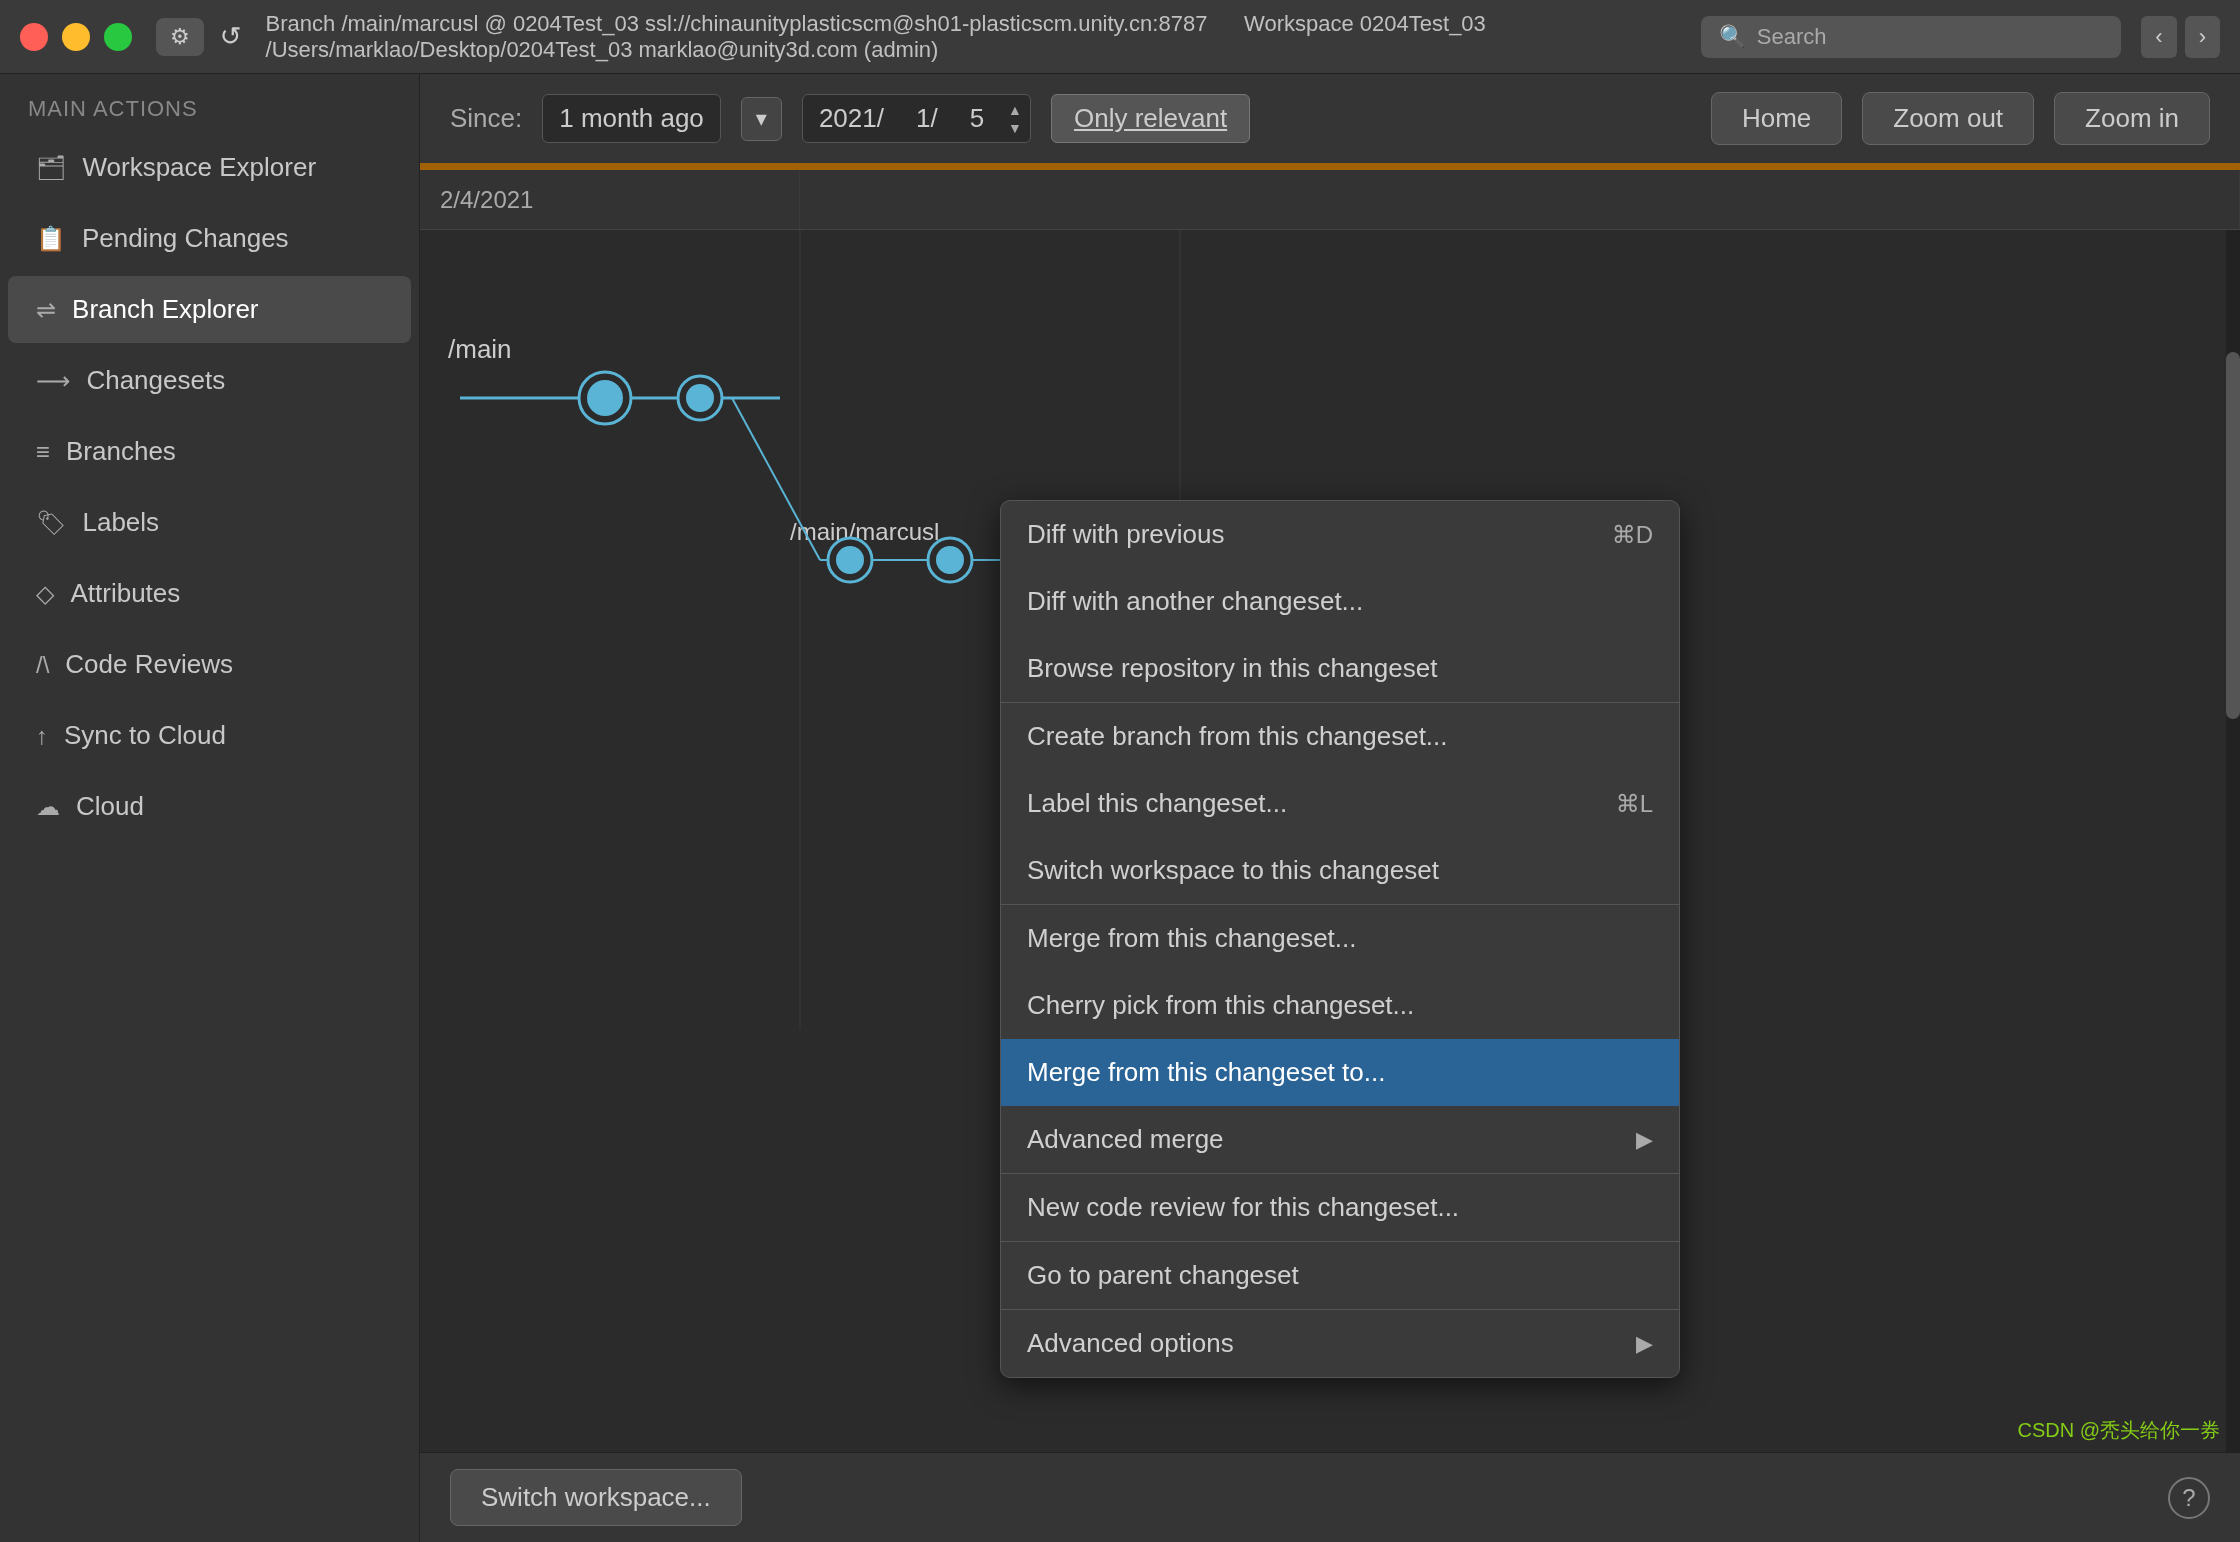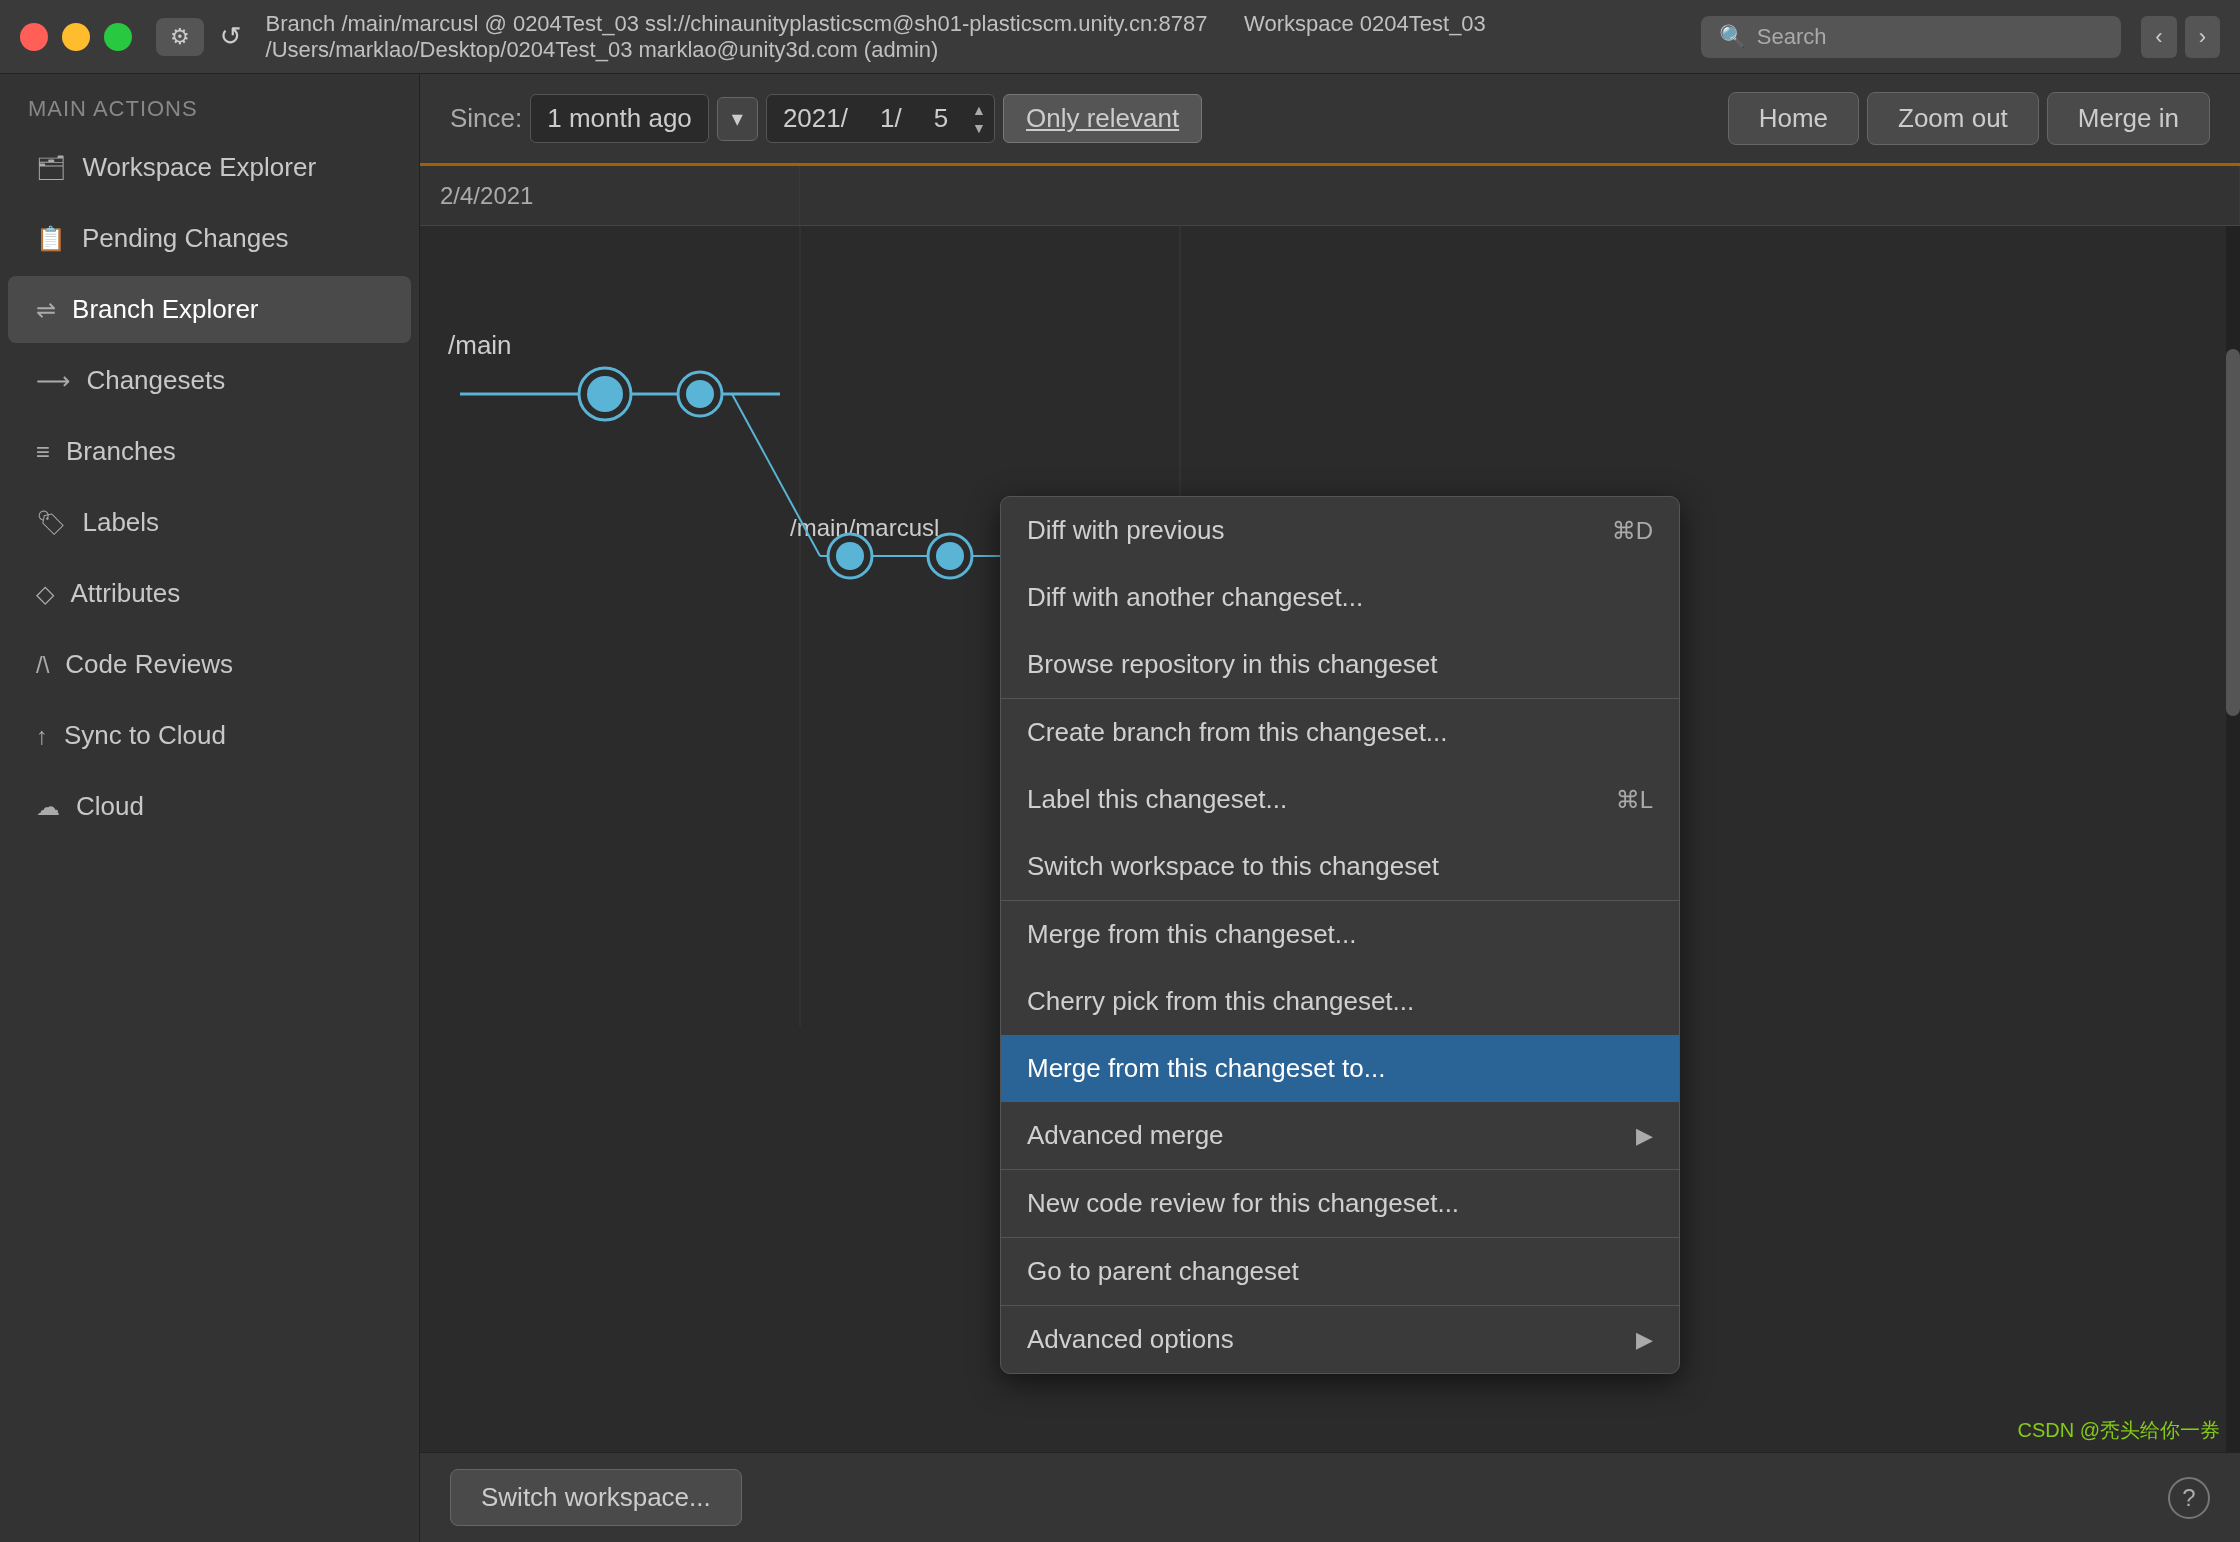--- a/index.html
+++ b/index.html
@@ -125,24 +125,24 @@
       display: flex;
       flex-direction: column;
       background: #2b2b2b;
       overflow: hidden;
     }
 
     
     .toolbar {
       display: flex;
       align-items: center;
-      gap: 8px;
+      gap: 20px;
       padding: 18px 30px;
       background: #353535;
-      border-bottom: 3px solid #a16207;
+      border-bottom: 7px solid #a16207;
       flex-shrink: 0;
     }
     .toolbar-label { color: #aaa; font-size: 26px; }
     .toolbar-value {
       background: #2a2a2a;
       border: 1px solid #555;
       border-radius: 6px;
       padding: 8px 16px;
       font-size: 26px;
       color: #ccc;
@@ -413,21 +413,21 @@
         <span class="date-spinbox-value"> 5</span>
         <div class="date-spinbox-arrows">
           <div class="date-arrow">▲</div>
           <div class="date-arrow">▼</div>
         </div>
       </div>
       <button class="only-relevant-btn">Only relevant</button>
       <div class="toolbar-spacer"></div>
       <button class="toolbar-btn">Home</button>
       <button class="toolbar-btn">Zoom out</button>
-      <button class="toolbar-btn">Merge in</button>
+      <button class="toolbar-btn">Zoom in</button>
     </div>
 
     <div class="graph-area" style="position:relative;">
 
       <div class="graph-dates">
         <div class="date-column" style="width:380px;">2/4/2021</div>
         <div class="date-column" style="flex:1;"></div>
       </div>
 
       <div class="graph-svg-container">

